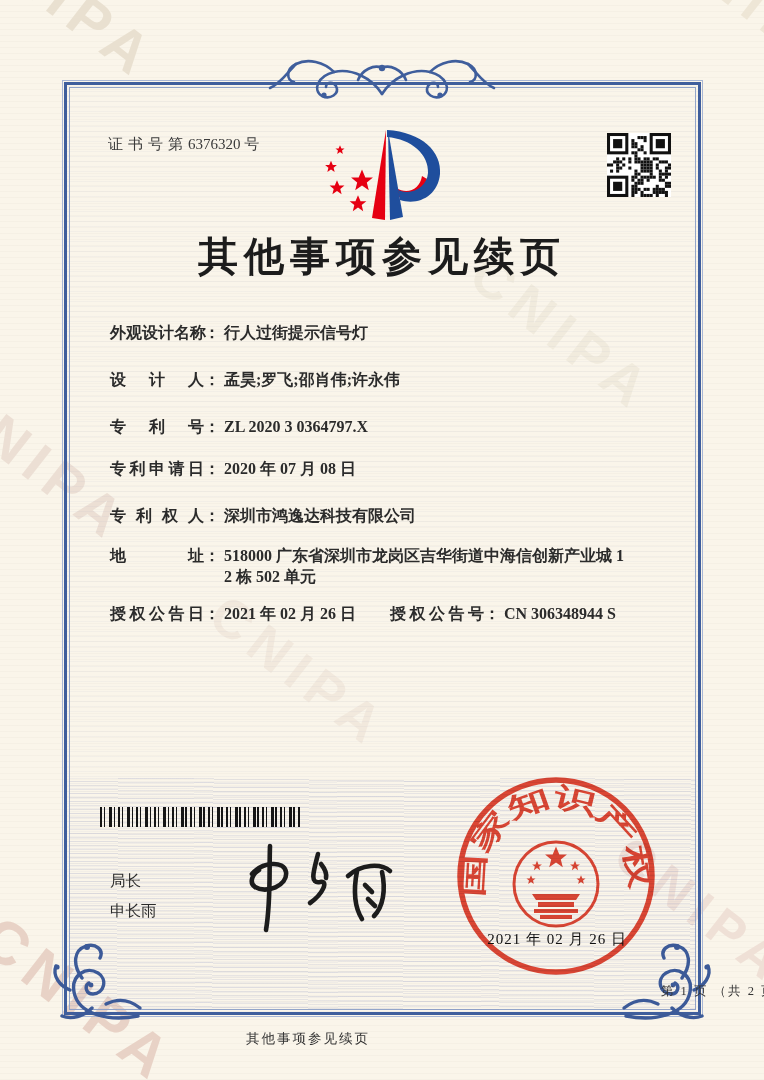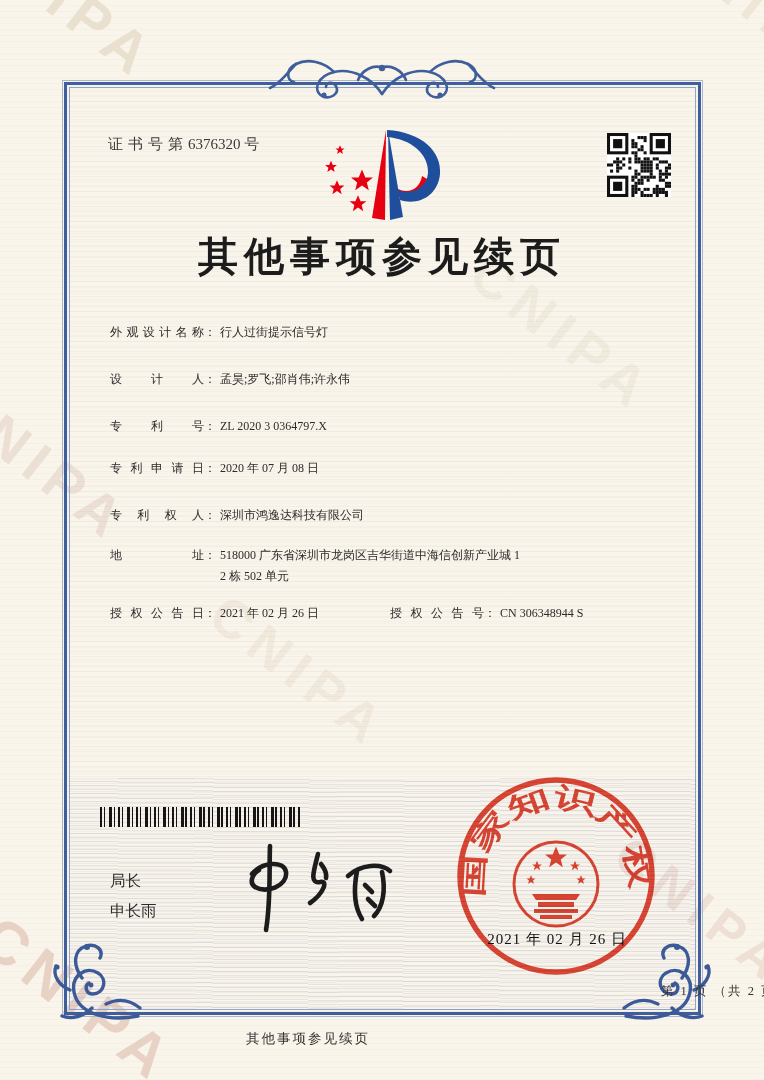--- a/index.html
+++ b/index.html
@@ -33,22 +33,22 @@
   }
   .ornament { position:absolute; z-index:2; }
   
   .cert-no { position:absolute; left:108px; top:135px; font-size:15px; z-index:2; color:#3a3a3a; }
   .cert-no .sp { letter-spacing:5px; }
   .logo { position:absolute; left:310px; top:126px; z-index:2; }
   .qr { position:absolute; left:607px; top:133px; width:64px; height:64px; z-index:2; }
   .title { position:absolute; left:0; width:764px; top:229px; text-align:center;
     font-size:40px; font-weight:bold; letter-spacing:6px; color:#1c1c1c; z-index:2; }
   
-  .fields { position:absolute; left:110px; top:322px; width:556px; font-size:12px;
-    line-height:21px; z-index:2; }
+  .fields { position:absolute; left:110px; top:322px; width:556px; font-size:16px;
+    line-height:21px; z-index:2;font-weight:bold; }
   .frow { white-space:nowrap; }
   .flabel { display:inline-block; width:94px; text-align:justify; text-align-last:justify;
     vertical-align:top; }
   .fcolon { display:inline-block; vertical-align:top; margin-right:4px; }
   .fvalue { display:inline-block; vertical-align:top; white-space:normal; }
   .mb-a { margin-bottom:26px; } .mb-b { margin-bottom:21px; } .mb-c { margin-bottom:19px; }
   .mb-d { margin-bottom:16px; }
   .addr-val { width:440px; }
   .two-col { display:flex; }
   .two-col .col1 { width:280px; }

